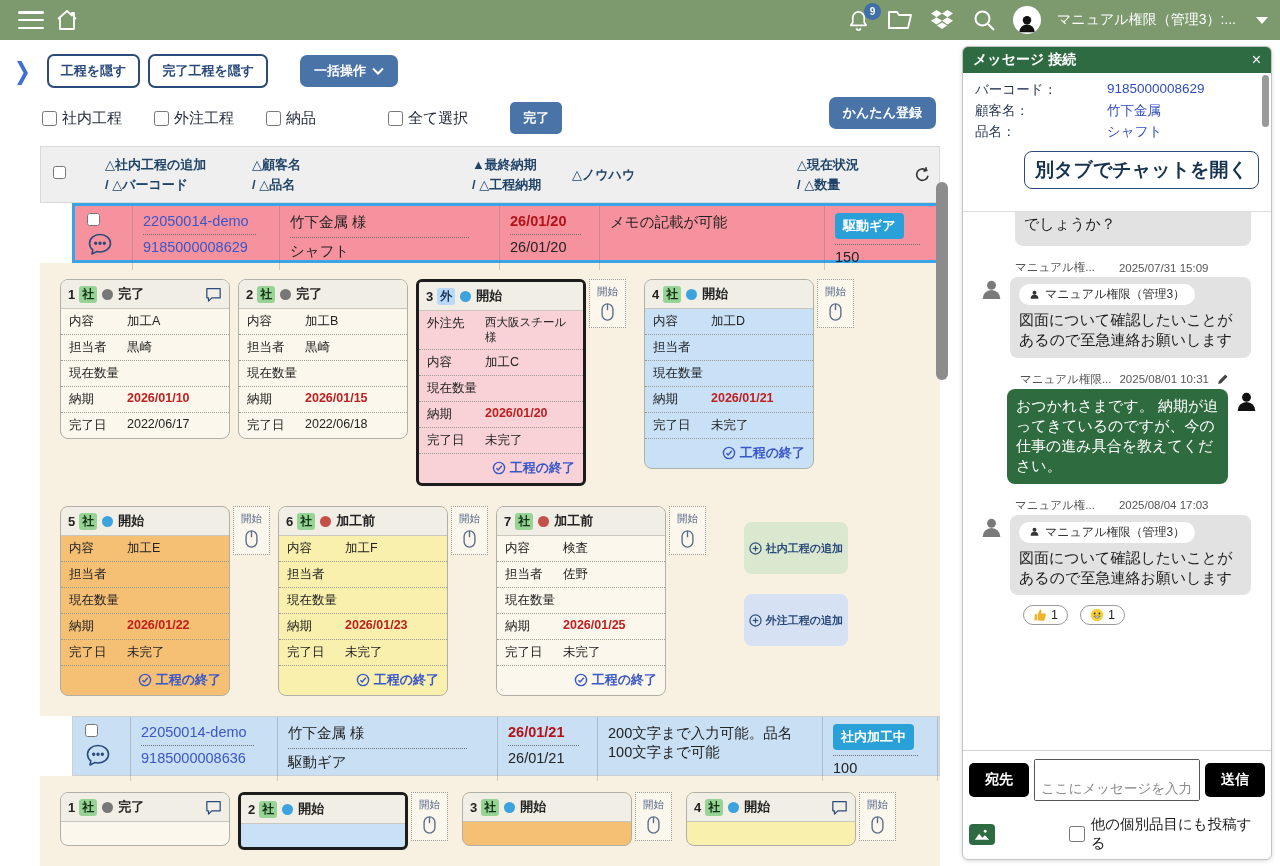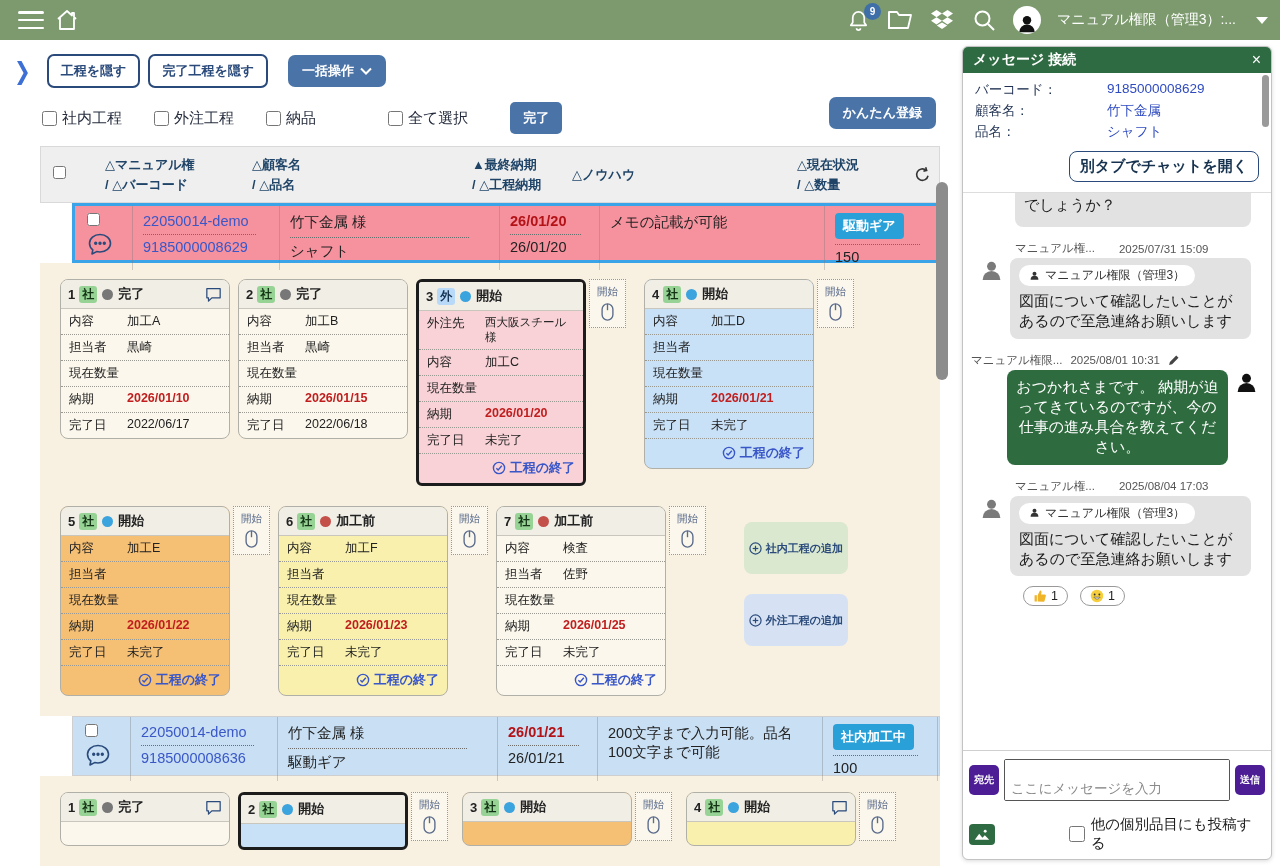--- a/index.html
+++ b/index.html
@@ -103,49 +103,49 @@
     border:1px solid #c3c3c3; border-radius:6px; background:#fff; display:flex;
     flex-direction:column; overflow:hidden; box-shadow:0 1px 4px rgba(0,0,0,.15); }
   .chat-header { background:#2f6b42; color:#fff; font-weight:bold; font-size:14px;
     padding:4px 10px; display:flex; align-items:flex-end; }
   .chat-close { margin-left:auto; font-size:16px; cursor:pointer; font-weight:normal; }
   .chat-info { padding:8px 12px 10px; border-bottom:1px solid #ddd; font-size:13.5px;
     position:relative; }
   .info-row { display:flex; margin-bottom:3px;gap:42px; }
   .info-label { width:90px; color:#1f3050; }
   .info-value { color:#2f4bc0; }
-  .btn-opentab { display:block; margin:10px 0 0 auto; background:#fff; border:1.5px solid #2a4a7b;
-    color:#16324f; font-weight:bold; font-size:15px; padding:5px 10px; border-radius:8px;
+  .btn-opentab { display:block; margin:10px 0 12px auto; background:#fff; border:1.5px solid #2a4a7b;
+    color:#16324f; font-weight:bold; font-size:19px; padding:5px 10px; border-radius:8px;
     cursor:pointer; font-family:inherit; }
   .chat-scrollthumb { position:absolute; right:2px; top:2px; width:7px; height:52px;
     background:#9a9a9a; border-radius:4px; }
   .chat-messages { flex:1; overflow:hidden; padding:0 8px; }
   .bubble { border-radius:8px; padding:7px 9px; font-size:15px; line-height:1.35; }
   .bubble.gray { background:#e2e2e2; color:#1b1b1b; }
-  .bubble.green { background:#2e6b3e; color:#fff;text-align:center; }
+  .bubble.green { background:#2e6b3e; color:#fff; }
   .partial-bubble { margin:0 12px 0 44px; border-radius:0 0 8px 8px; padding-top:2px; height:34px; }
   .msg { margin-top:14px; }
   .msg-head { font-size:11.5px; color:#555; display:flex; align-items:center; gap:8px; }
   .msg-head.left { margin-left:44px;gap:24px; }
-  .msg-head.right { margin-right:34px; }
+  .msg-head.right { justify-content:flex-end; margin-right:34px; }
   .msg-line { display:flex; gap:6px; margin-top:2px; }
   .msg-avatar { width:25px; height:25px; flex-shrink:0; margin-left:8px; }
   .msg-avatar.right { margin:0 4px 0 0; }
   .msg .bubble.gray { margin-right:12px; flex:1; }
   .msg .bubble.green { margin-left:36px; flex:1; }
   .sender-pill { background:#fff; border-radius:11px; font-size:12px; color:#333;
     display:inline-flex; align-items:center; gap:5px; padding:2px 10px 3px; margin-bottom:5px; }
   .reactions { display:flex; gap:12px; margin:10px 0 0 52px; }
   .reaction { border:1px solid #999; border-radius:12px; background:#fff; font-size:12.5px;
     color:#222; display:inline-flex; align-items:center; gap:4px; padding:2px 9px; cursor:pointer; }
   .latest-divider { text-align:center; color:#8a8a8a; font-size:12px; margin-top:8px; }
   .chat-inputs { border-top:1px solid #cfcfcf; padding:8px 6px 6px; }
   .input-row { display:flex; align-items:center; gap:5px; }
-  .btn-green { background:#4c1d95; color:#fff; border:none; border-radius:5px; font-weight:bold;
-    font-size:10px; padding:8px 5px; cursor:pointer; font-family:inherit; }
+  .btn-green { background:#000000; color:#fff; border:none; border-radius:5px; font-weight:bold;
+    font-size:14px; padding:8px 16px; cursor:pointer; font-family:inherit; }
   .msg-textarea { flex:1; height:40px; border:1px solid #555; border-radius:2px; resize:none;
     font-size:13.5px; padding:20px 6px; font-family:inherit; color:#333; }
   .msg-textarea::placeholder { color:#8a8a8a; }
   .attach-row { display:flex; align-items:center; margin-top:14px; gap:8px; }
   .btn-image { background:#2f6b42; border:none; border-radius:4px; width:26px; height:21px;
     display:flex; align-items:center; justify-content:center; cursor:pointer; }
   .post-other { display:flex; align-items:center; gap:6px; font-size:14.5px; color:#1b1b1b;
     margin-left:66px; cursor:pointer; }
   .post-other input { width:16px; height:16px; }
   svg { display:block; }
@@ -202,21 +202,21 @@
 </header>
 
 <div class="content">
 
 <div class="main">
 
   <div class="toolbar">
     <span class="chev-right">❯</span>
     <button class="btn-outline">工程を隠す</button>
     <button class="btn-outline">完了工程を隠す</button>
-    <button class="btn-primary" style="margin-left:12px;">
+    <button class="btn-primary" style="margin-left:24px;">
       <span>一括操作</span>
       <svg width="12" height="8" viewBox="0 0 12 8" fill="none" stroke="#fff" stroke-width="2">
             <path d="M1 1.5 6 6.5 11 1.5"></path>
           </svg>
     </button>
   </div>
   <button class="btn-primary btn-register">かんたん登録</button>
 
   <div class="filterbar">
     <label>
@@ -239,21 +239,21 @@
           <span>全て選択</span>
         </label>
     <button class="btn-primary btn-done">完了</button>
   </div>
 
   <div class="table">
 
     <div class="thead">
       <div class="hc" style="padding-left:12px;"><input type="checkbox" style=""></div>
       <div class="hc">
-            <div>△マニュアル権</div>
+            <div>△社内工程の追加</div>
             <div>/ △バーコード</div>
           </div>
       <div class="hc">
             <div>△顧客名</div>
             <div>/ △品名</div>
           </div>
       <div class="hc">
             <div>▲最終納期</div>
             <div>/ △工程納期</div>
           </div>

